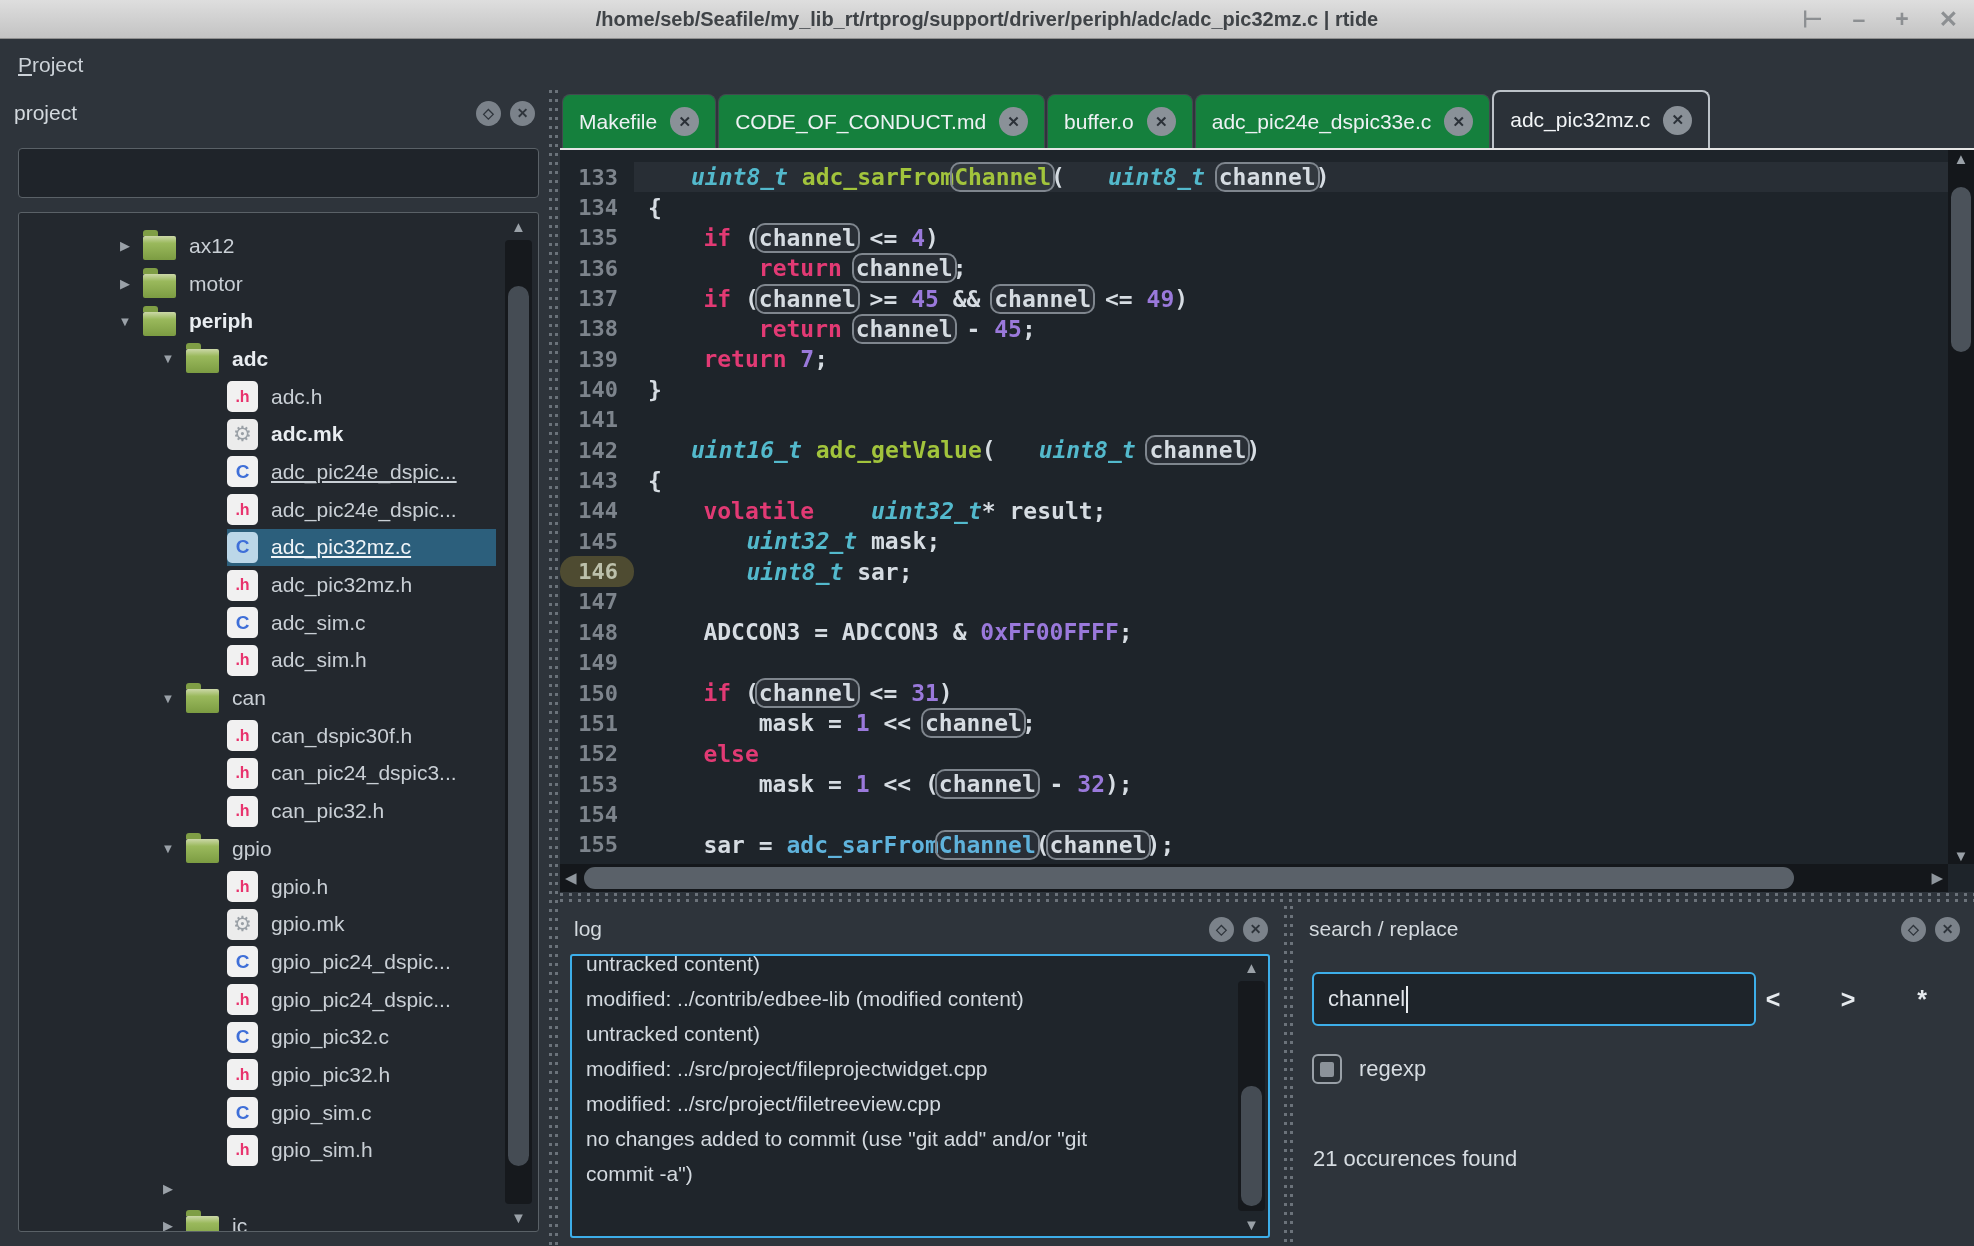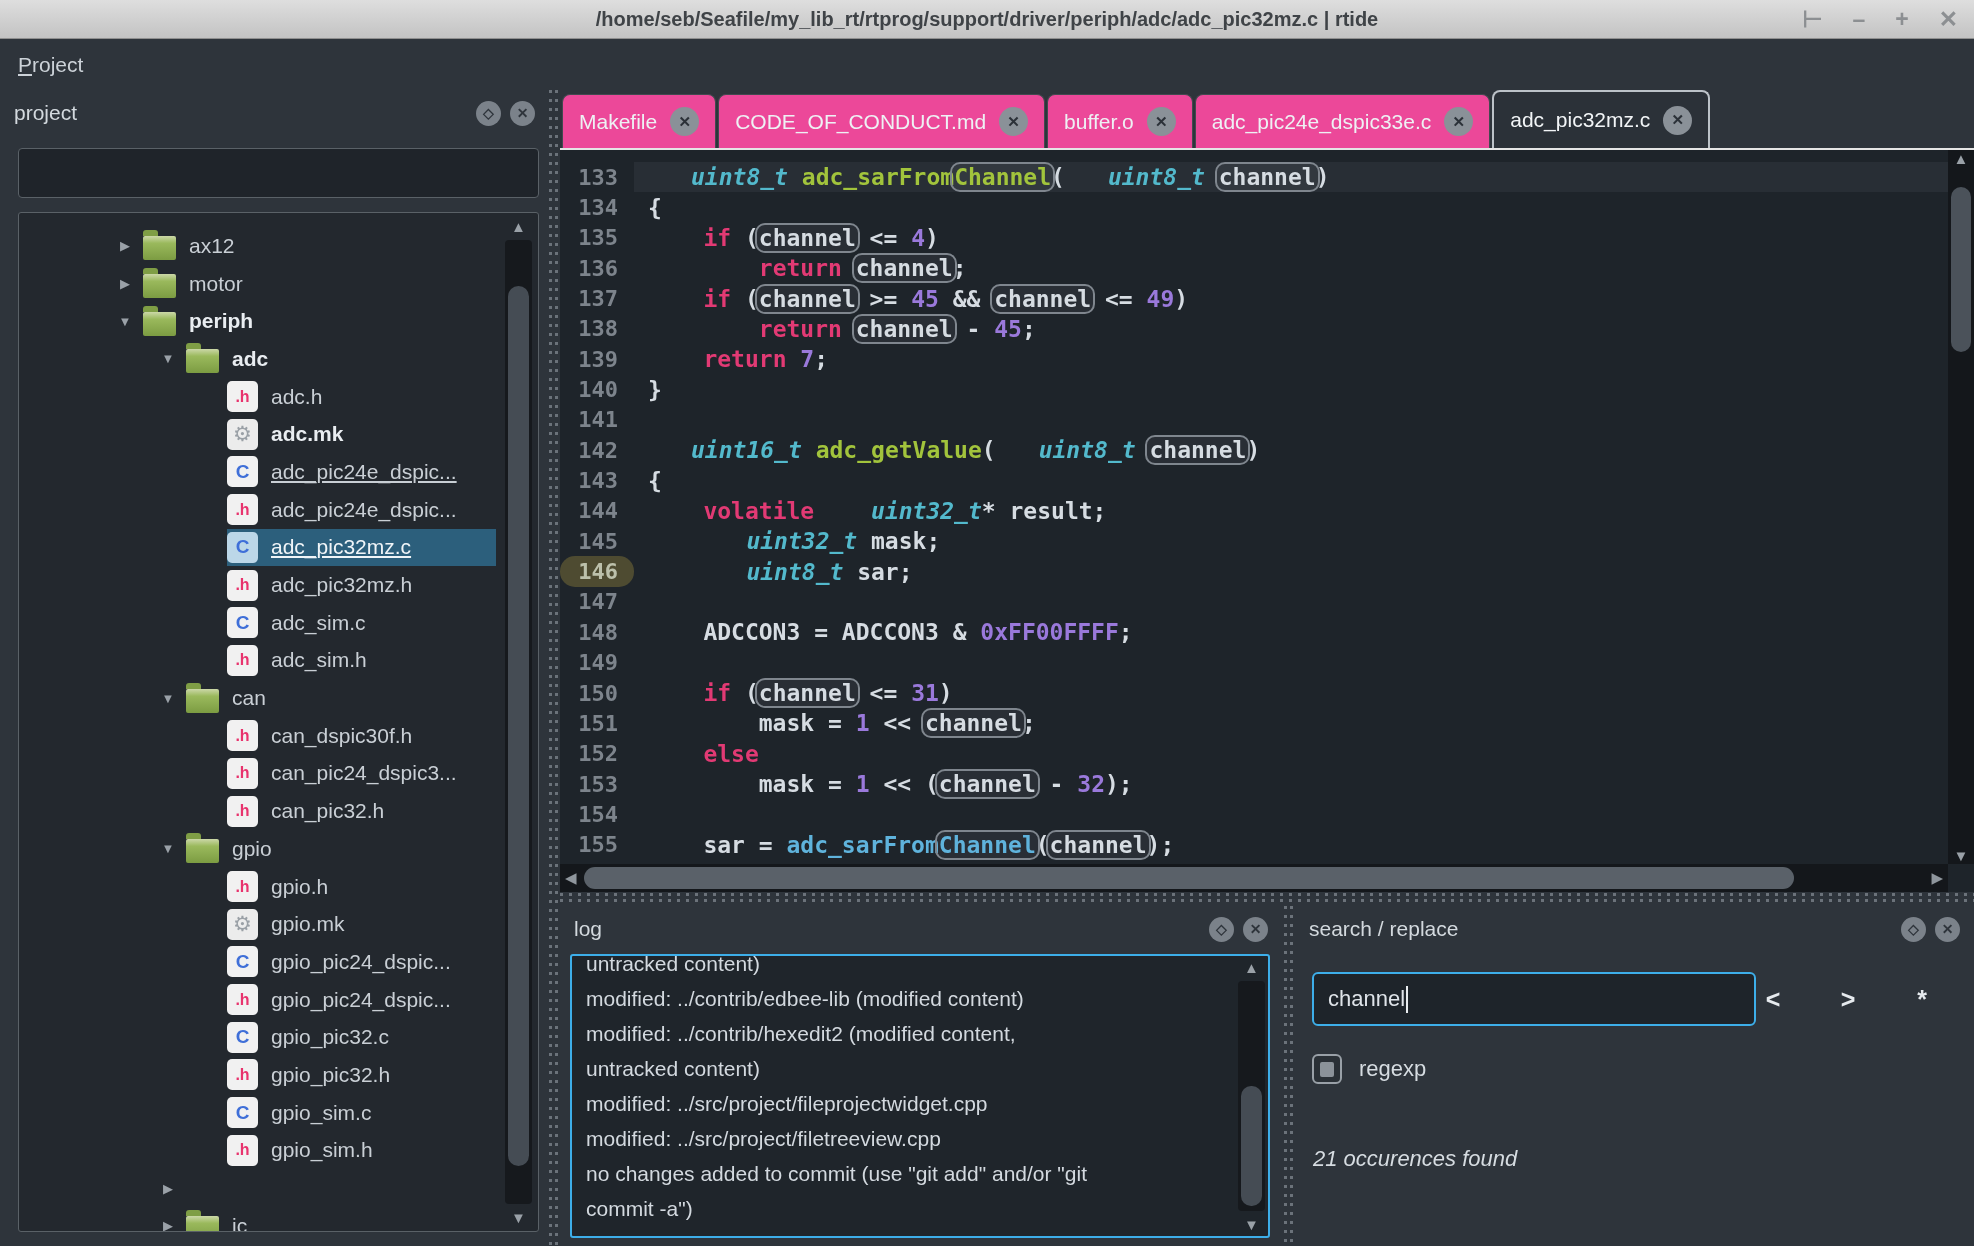--- a/index.html
+++ b/index.html
@@ -67,21 +67,21 @@
   .hdots{position:absolute;background-image:
       repeating-linear-gradient(to right,#6b727a 0 3px,transparent 3px 9px),
       repeating-linear-gradient(to right,#6b727a 0 3px,transparent 3px 9px);
     background-size:100% 3px,100% 3px;background-position:0 3px,0 9px;background-repeat:no-repeat;}
   .vsplit-main{left:547px;top:90px;width:13px;bottom:0;}
 
   
   .workspace{position:absolute;left:560px;top:90px;right:0;bottom:0;}
 
   .tabbar{position:absolute;left:0;top:0;right:0;height:58px;display:flex;align-items:flex-end;padding-left:2px;}
-  .tab{height:53px;display:flex;align-items:center;gap:13px;padding:0 16px;background:#ec4899;
+  .tab{height:53px;display:flex;align-items:center;gap:13px;padding:0 16px;background:#15803d;
     border:1px solid #43494f;border-bottom:none;border-radius:8px 8px 0 0;margin-right:2px;
     color:#eef1f4;font-size:21px;white-space:nowrap;}
   .tab.active{height:56px;background:#2b3138;border:2px solid #bcc2c8;border-bottom:none;color:#f2f5f7;}
   .tab-close{width:29px;height:29px;border-radius:50%;background:#8a9198;color:#2b3138;
     font-size:15px;font-weight:bold;display:flex;align-items:center;justify-content:center;flex:none;}
 
   .editor{position:absolute;left:0;top:58px;right:0;height:742px;background:#1e242a;
     border-top:2px solid #e5e5e5;}
   .code-view{position:absolute;left:0;top:0;right:26px;bottom:28px;overflow:hidden;padding-top:12px;}
   .cline{display:flex;height:30.35px;align-items:center;
@@ -127,21 +127,21 @@
     font-size:22px;color:#dfe4e9;}
   .caret{display:inline-block;width:2px;height:27px;background:#e8ecef;margin-left:1px;}
   .sbtn{position:absolute;top:66px;width:44px;height:54px;display:flex;align-items:center;
     justify-content:center;color:#e6eaee;font-size:25px;font-weight:bold;}
   .sbtn.prev{left:456px;} .sbtn.next{left:531px;} .sbtn.all{left:605px;}
   .regexp-row{position:absolute;left:17px;top:148px;display:flex;align-items:center;gap:17px;}
   .checkbox{width:26px;height:26px;border:2px solid #99a0a7;border-radius:6px;background:#2a3036;
     display:flex;align-items:center;justify-content:center;}
   .checkbox .fill{width:14px;height:15px;background:#8b9299;border-radius:2px;}
   .regexp-label{color:#d6dce1;font-size:22px;}
-  .search-status{position:absolute;left:18px;top:240px;font-size:22px;color:#d6dce1;font-style:italic;}
+  .search-status{position:absolute;left:18px;top:240px;font-size:22px;color:#d6dce1;}
 </style>
 </head>
 <body>
 
 <div class="titlebar">
   <span class="title">/home/seb/Seafile/my_lib_rt/rtprog/support/driver/periph/adc/adc_pic32mz.c | rtide</span>
   <span class="win-controls">
       <span class="win-btn">⊢</span>
       <span class="win-btn">–</span>
       <span class="win-btn">+</span>
@@ -510,21 +510,20 @@
         <span class="panel-title">log</span>
         <span class="panel-icons">
           <span class="picon">◇</span>
           <span class="picon">✕</span>
         </span>
       </div>
       <div class="log-box">
         <div class="log-content">
             <div class="log-line">untracked content)</div>
             <div class="log-line">modified: ../contrib/edbee-lib (modified content)</div>
-            <div class="log-line">modified: ../contrib/hexedit2 (modified content,</div>
             <div class="log-line">untracked content)</div>
             <div class="log-line">modified: ../src/project/fileprojectwidget.cpp</div>
             <div class="log-line">modified: ../src/project/filetreeview.cpp</div>
             <div class="log-line">no changes added to commit (use "git add" and/or "git</div>
             <div class="log-line">commit -a")</div>
           </div>
         <div class="lscroll">
           <span class="sarrow up">▲</span>
           <div class="track">
               <div class="lhandle"></div>

